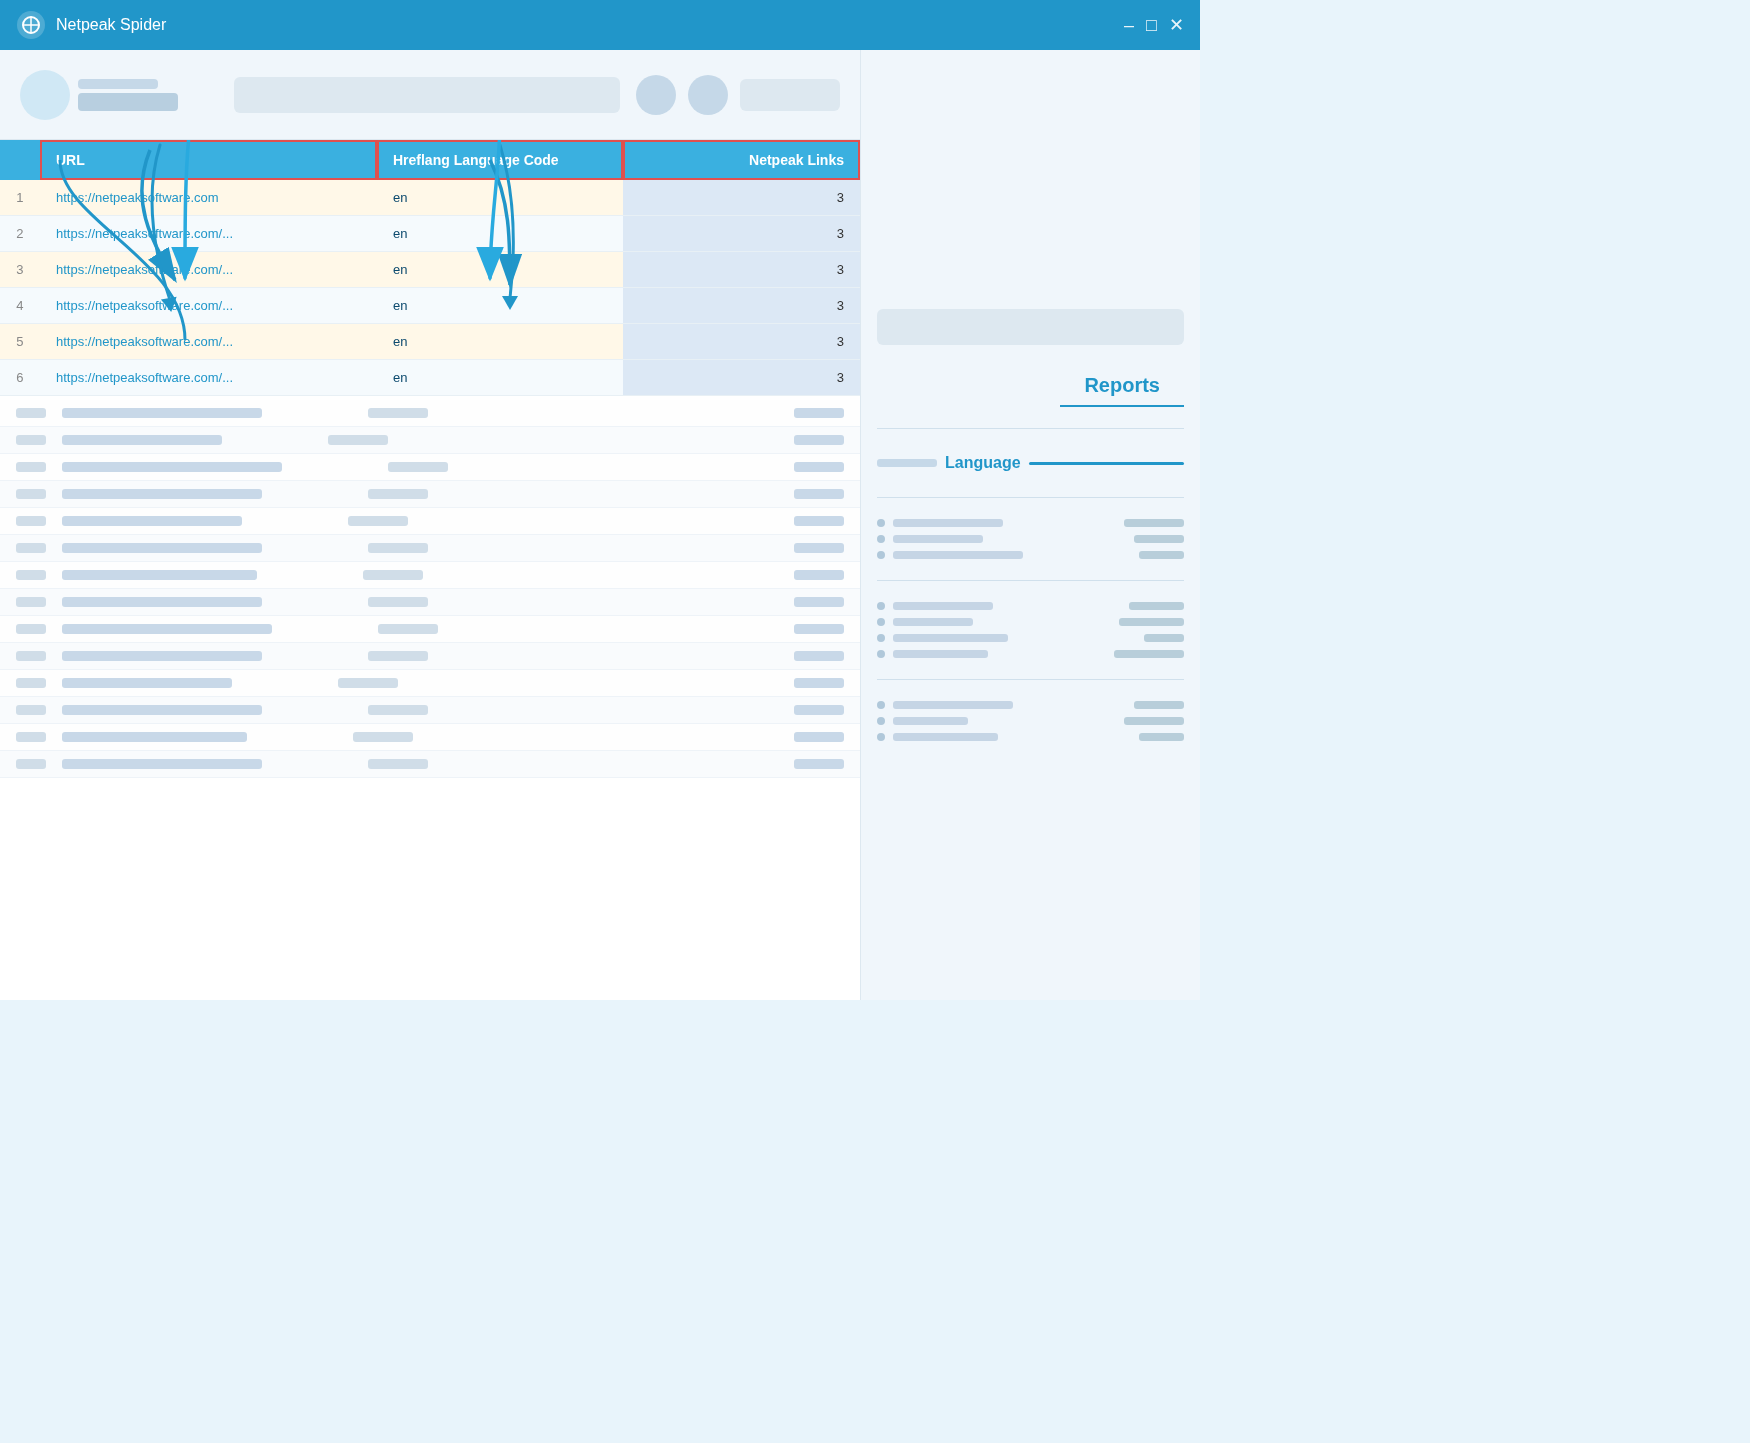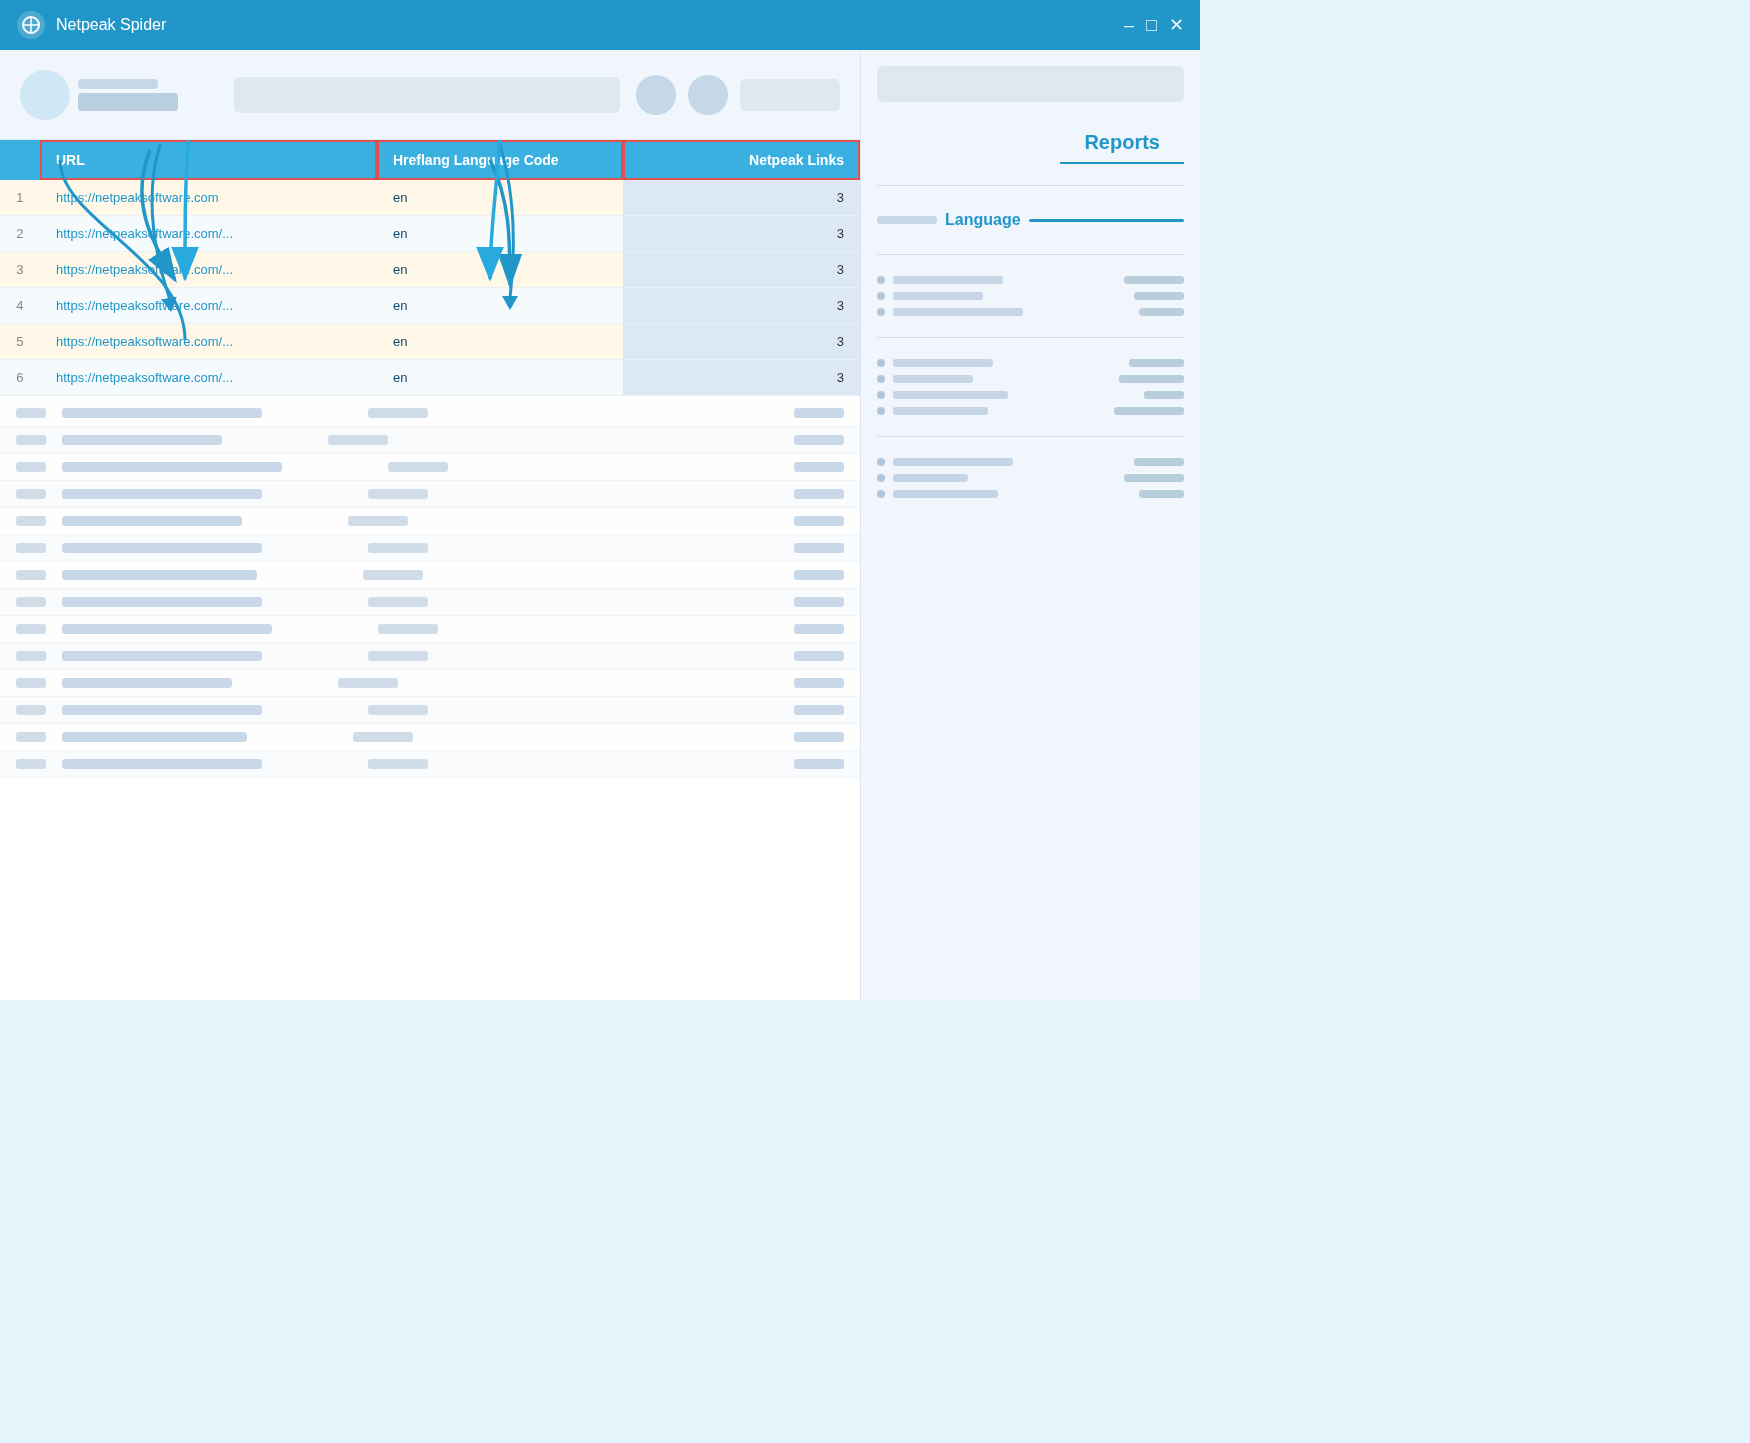--- a/index.html
+++ b/index.html
@@ -242,20 +242,21 @@
 
     
     .right-sidebar {
       width: 340px;
       background: #f0f6fb;
       border-left: 1px solid #dde8f0;
       display: flex;
       flex-direction: column;
       padding: 16px;
       gap: 21px;
+      justify-content: center;
     }
 
     .reports-tab {
       align-self: flex-end;
       padding: 8px 24px;
       font-size: 20px;
       color: #2196c9;
       font-weight: 600;
       border-bottom: 2px solid #2196c9;
       cursor: pointer;

